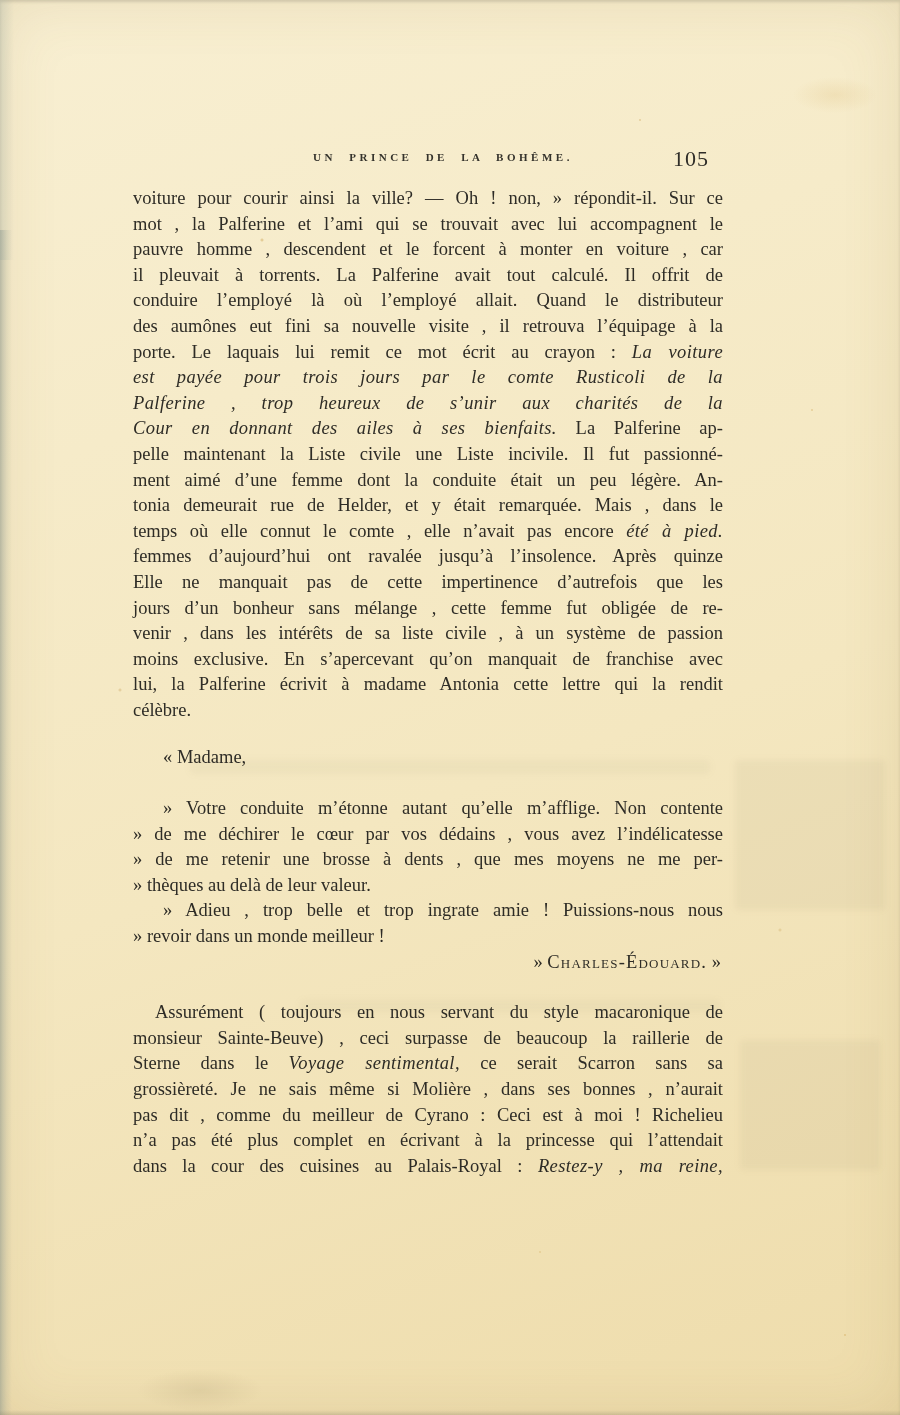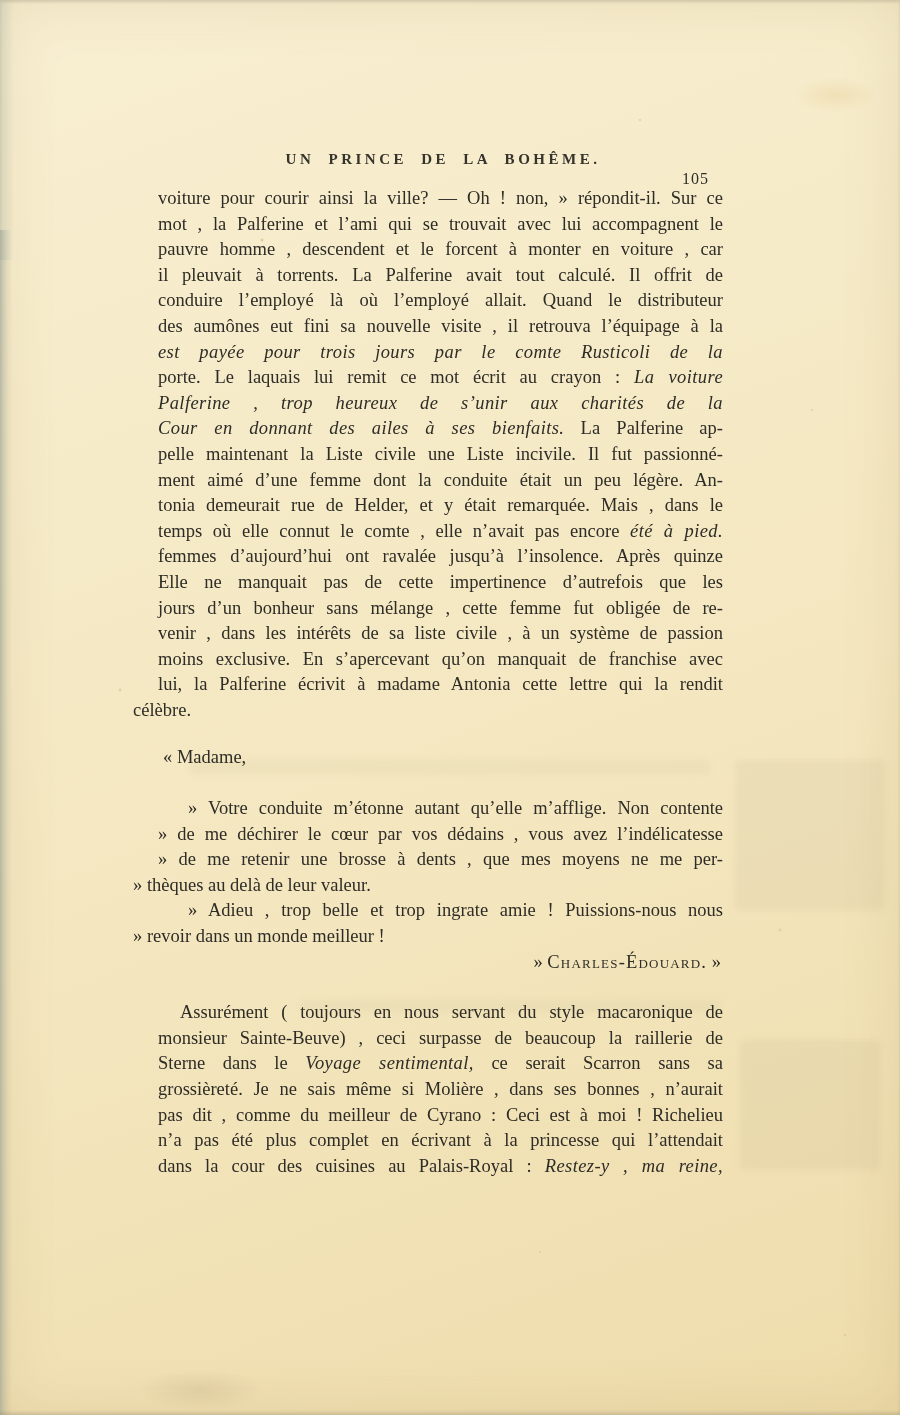--- a/index.html
+++ b/index.html
@@ -41,34 +41,34 @@
   .g1{left:735px;top:760px;width:150px;height:150px;}
   .g2{left:740px;top:1040px;width:140px;height:130px;}
   .g3{left:190px;top:760px;width:520px;height:14px;background:rgba(118,108,72,.05);}
   .g4{left:300px;top:1000px;width:420px;height:12px;background:rgba(118,108,72,.05);}
 
   .header{
     position:absolute;left:133px;top:151px;width:590px;height:26px;
   }
   .running-title{
     position:absolute;left:16px;right:0;text-align:center;
-    font-size:15px;font-weight:bold;letter-spacing:3.5px;word-spacing:7px;
+    font-size:11px;font-weight:bold;letter-spacing:3.5px;word-spacing:7px;
     color:#35332c;padding-left:14px;
   }
   .page-number{
     position:absolute;right:14px;top:-5px;
-    font-size:16px;letter-spacing:1px;color:#2f2d28;margin-top:24px;
+    font-size:22px;letter-spacing:1px;color:#2f2d28;
   }
   .text-block{
     position:absolute;left:133px;top:186px;width:590px;
     font-size:18.5px;line-height:25.6px;
     color:var(--ink);
   }
   .line{min-height:25.6px;}
-  .a-j{text-align:justify;text-align-last:justify;margin-left:25px;}
+  .a-j{text-align:justify;text-align-last:justify;}
   .a-l{text-align:center;text-align-last:left;}
   .a-r{text-align:left;text-align-last:right;padding-right:2px;}
   .it{font-style:italic;letter-spacing:.4px;}
   .sc{font-variant:small-caps;letter-spacing:1.2px;}
 </style>
 </head>
 <body>
 
 <div class="page" style="--paper: #f4e7c0; --paper-hi: #f8efd2; --paper-lo: #eedcab; --ink: #2e2c26;">
   <div class="scan-edge-top-left"></div>
@@ -84,22 +84,22 @@
     <div class="page-number">105</div>
   </div>
 
   <div class="text-block">
       <div class="line a-j"><span>voiture pour courir ainsi la ville? — Oh ! non, » répondit-il. Sur ce</span></div>
       <div class="line a-j"><span>mot , la Palferine et l’ami qui se trouvait avec lui accompagnent le</span></div>
       <div class="line a-j"><span>pauvre homme , descendent et le forcent à monter en voiture , car</span></div>
       <div class="line a-j"><span>il pleuvait à torrents. La Palferine avait tout calculé. Il offrit de</span></div>
       <div class="line a-j"><span>conduire l’employé là où l’employé allait. Quand le distributeur</span></div>
       <div class="line a-j"><span>des aumônes eut fini sa nouvelle visite , il retrouva l’équipage à la</span></div>
+      <div class="line a-j"><span>porte. Le laquais lui remit ce mot écrit au crayon : </span><span class="it">La voiture</span></div>
       <div class="line a-j"><span class="it">est payée pour trois jours par le comte Rusticoli de la</span></div>
-      <div class="line a-j"><span>porte. Le laquais lui remit ce mot écrit au crayon : </span><span class="it">La voiture</span></div>
       <div class="line a-j"><span class="it">Palferine , trop heureux de s’unir aux charités de la</span></div>
       <div class="line a-j"><span class="it">Cour en donnant des ailes à ses bienfaits.</span><span> La Palferine ap-</span></div>
       <div class="line a-j"><span>pelle maintenant la Liste civile une Liste incivile. Il fut passionné-</span></div>
       <div class="line a-j"><span>ment aimé d’une femme dont la conduite était un peu légère. An-</span></div>
       <div class="line a-j"><span>tonia demeurait rue de Helder, et y était remarquée. Mais , dans le</span></div>
       <div class="line a-j"><span>temps où elle connut le comte , elle n’avait pas encore </span><span class="it">été à pied.</span></div>
       <div class="line a-j"><span>femmes d’aujourd’hui ont ravalée jusqu’à l’insolence. Après quinze</span></div>
       <div class="line a-j"><span>Elle ne manquait pas de cette impertinence d’autrefois que les</span></div>
       <div class="line a-j"><span>jours d’un bonheur sans mélange , cette femme fut obligée de re-</span></div>
       <div class="line a-j"><span>venir , dans les intérêts de sa liste civile , à un système de passion</span></div>

